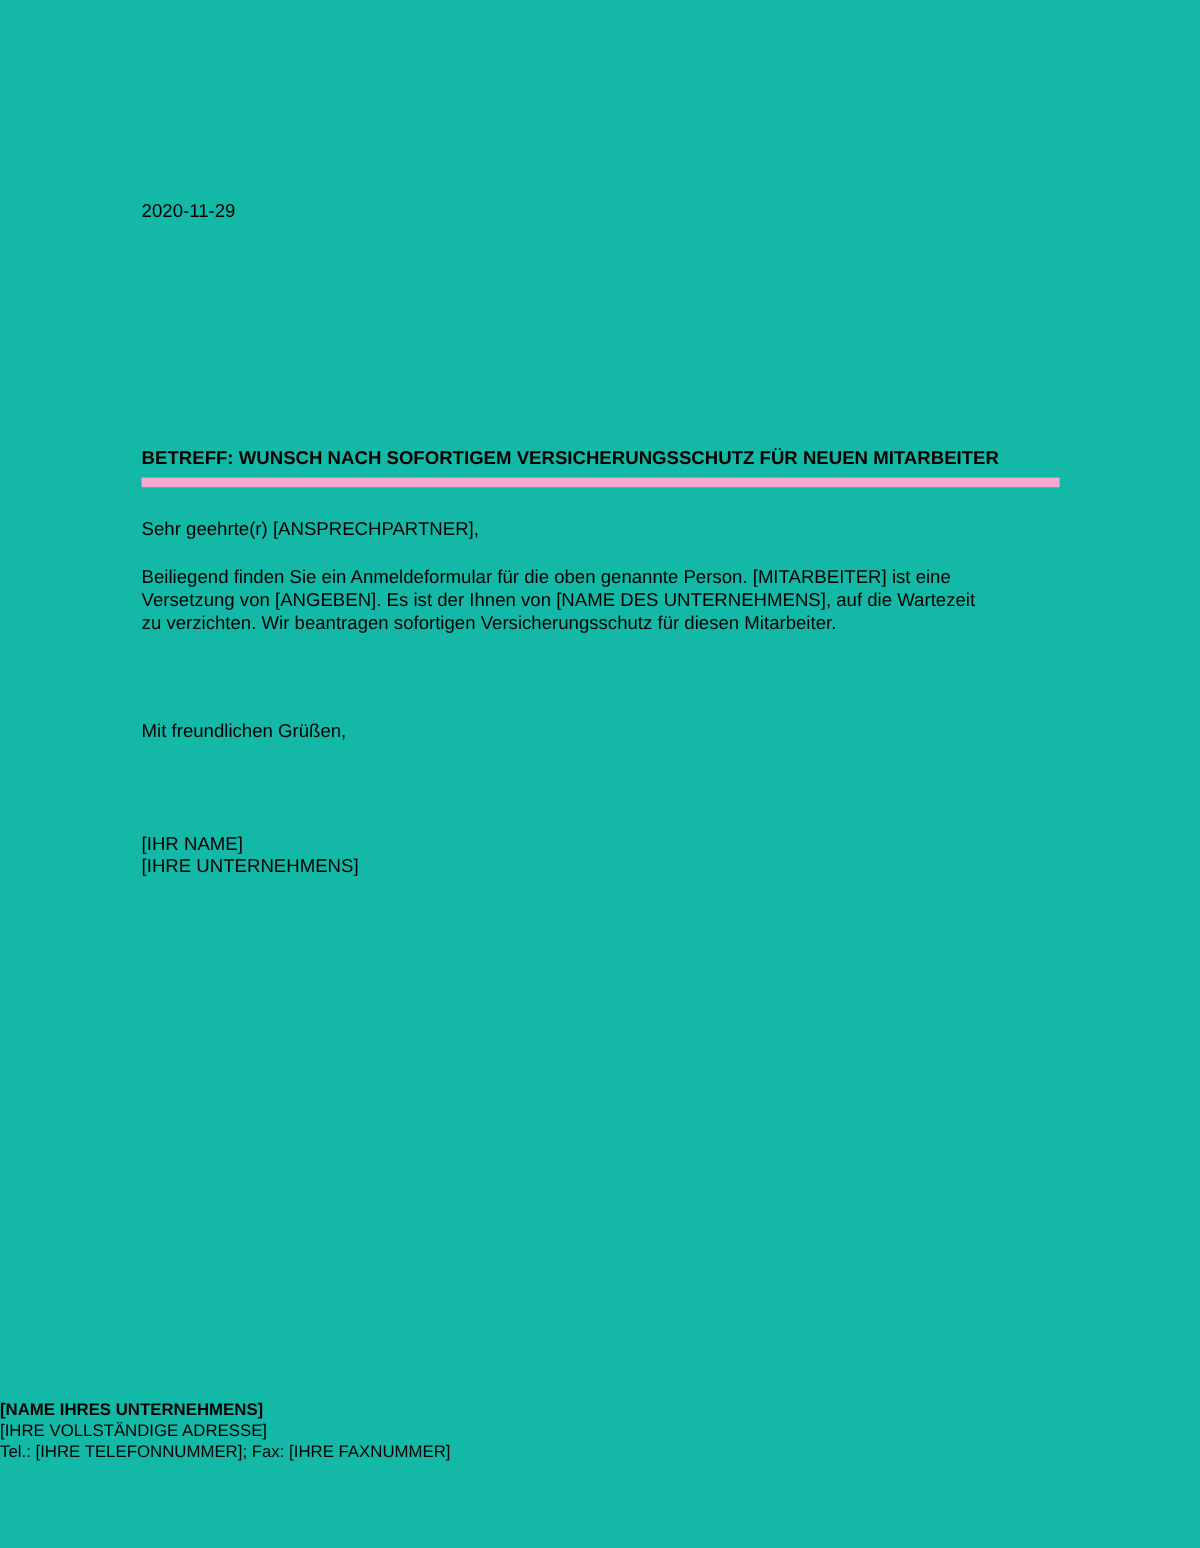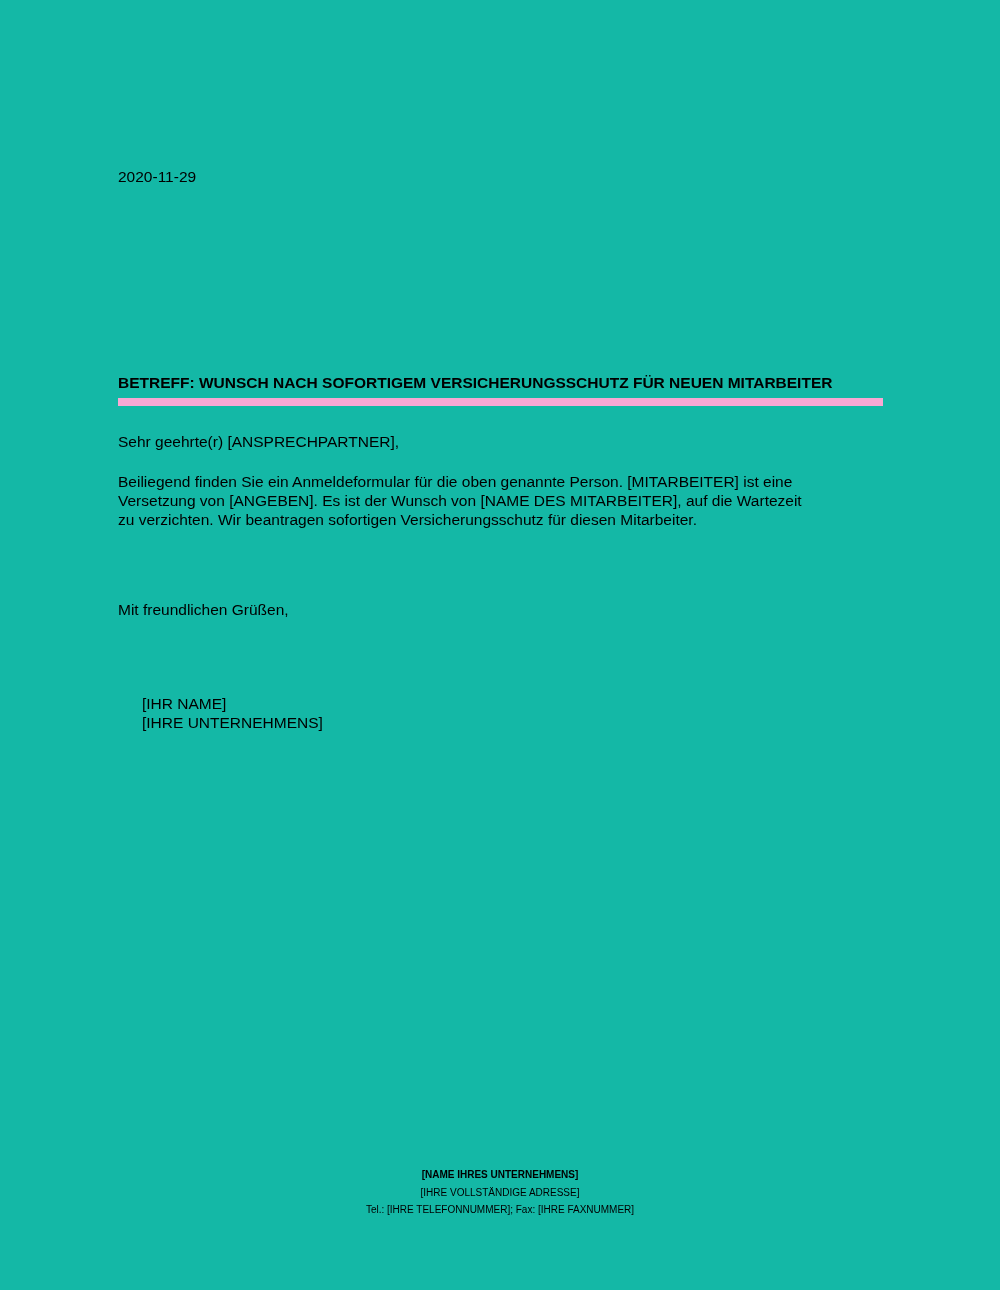--- a/index.html
+++ b/index.html
@@ -28,47 +28,46 @@
     font-weight: bold;
     line-height: 17px;
     padding-bottom: 7px;
     border-bottom: 8px solid #f9a8d4;
     white-space: nowrap;
   }
   #salutation-line { top: 432px; }
   #body-paragraph-1 { top: 472px; }
   #body-paragraph-2 { top: 547px; }
   #closing-line { top: 600px; }
-  #signature-block { top: 694px; margin-left: 24px; }
+  #signature-block { top: 694px; }
   #footer-block {
     position: absolute;
     left: 0;
     top: 1166px;
     width: 1000px;
-    text-align: center;
-    font-size: 10px;
+    font-size: 14px;
     line-height: 17.5px;
   }
   .bold { font-weight: bold; }
 </style>
 </head>
 <body>
 
 <div id="page">
 
   <div id="date-line" class="abs line">2020-11-29</div>
 
 
   <div id="subject-block" class="abs">BETREFF: WUNSCH NACH SOFORTIGEM VERSICHERUNGSSCHUTZ FÜR NEUEN MITARBEITER</div>
 
   <div id="salutation-line" class="abs line">Sehr geehrte(r) [ANSPRECHPARTNER],</div>
 
   <div id="body-paragraph-1" class="abs">
     <div class="line">Beiliegend finden Sie ein Anmeldeformular für die oben genannte Person. [MITARBEITER] ist eine</div>
-    <div class="line">Versetzung von [ANGEBEN]. Es ist der Wunsch von [NAME DES MITARBEITER], auf die Wartezeit</div>
+    <div class="line">Versetzung von [ANGEBEN]. Es ist der Ihnen von [NAME DES UNTERNEHMENS], auf die Wartezeit</div>
     <div class="line">zu verzichten. Wir beantragen sofortigen Versicherungsschutz für diesen Mitarbeiter.</div>
   </div>
 
 
   <div id="closing-line" class="abs line">Mit freundlichen Grüßen,</div>
 
   <div id="signature-block" class="abs">
     <div class="line">[IHR NAME]</div>
     <div class="line">[IHRE UNTERNEHMENS]</div>
   </div>

